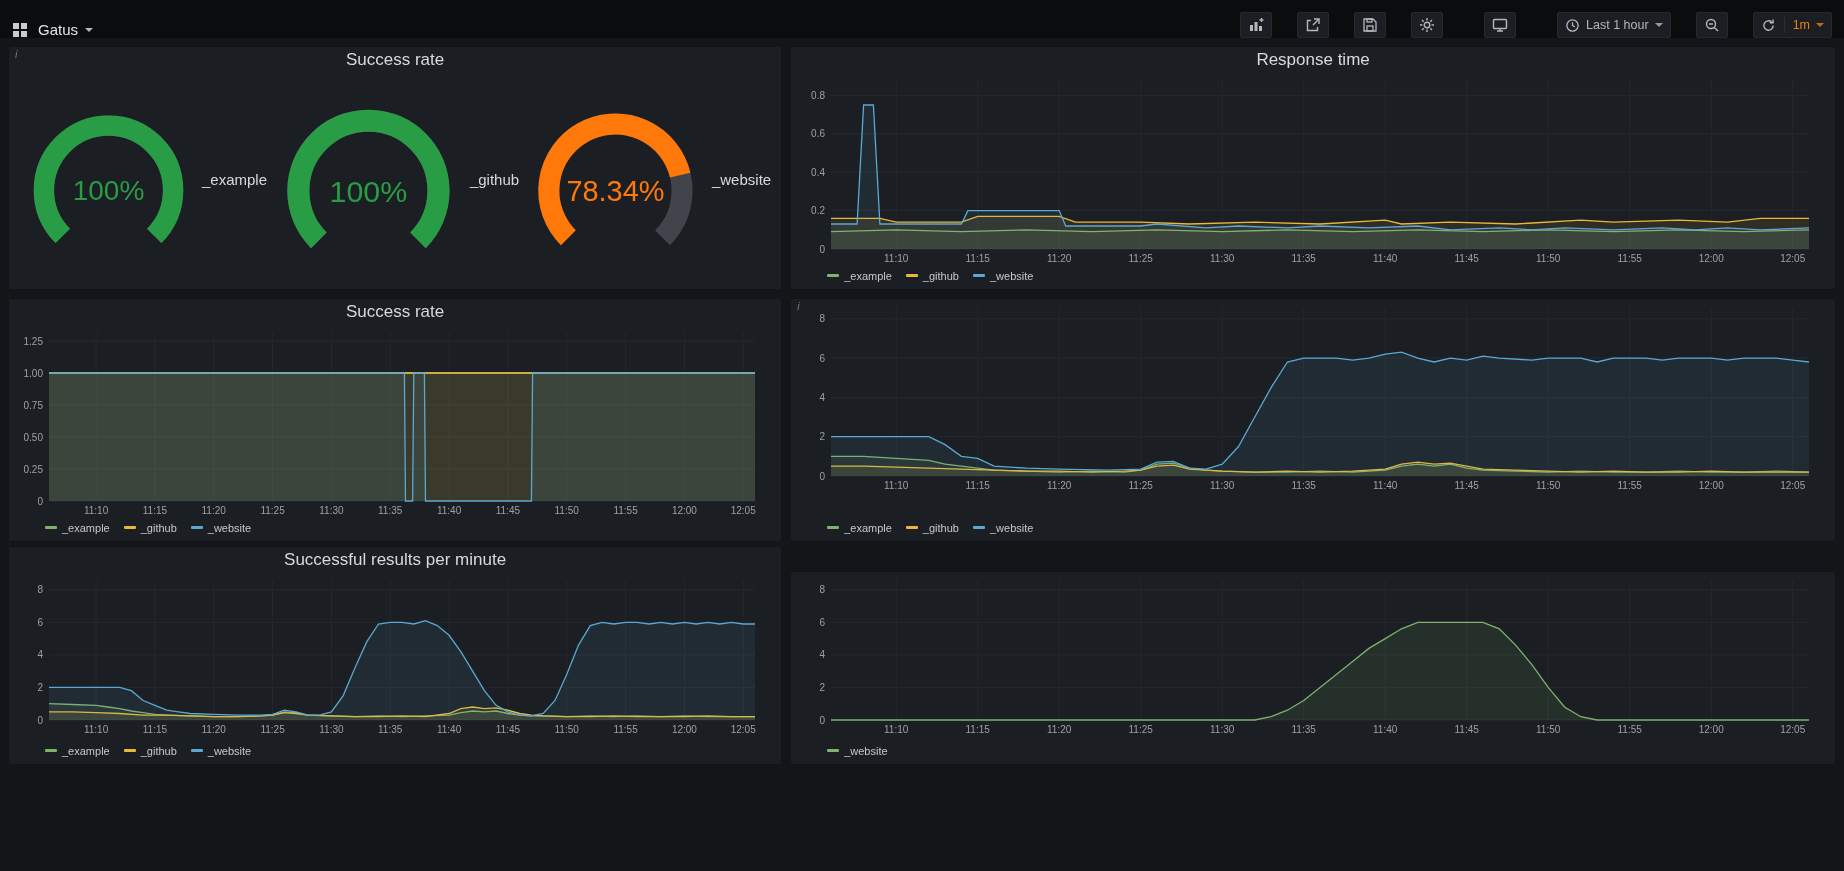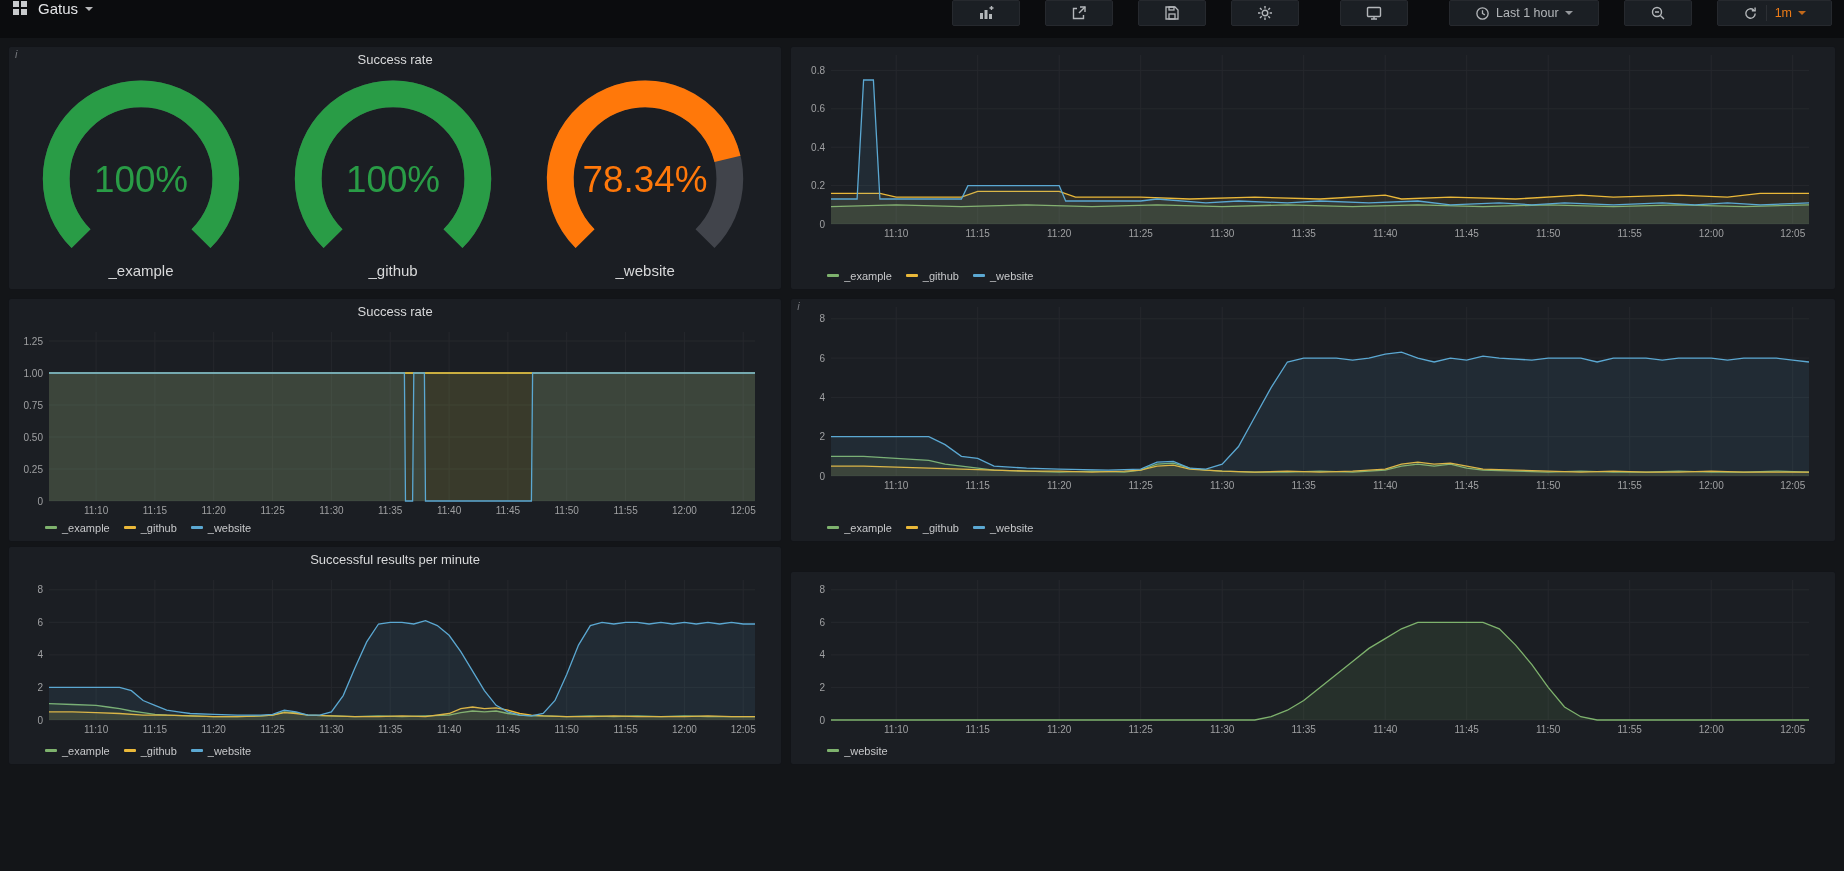--- a/index.html
+++ b/index.html
@@ -8,60 +8,60 @@
     background:#131518;
     font-family:"Liberation Sans", sans-serif;
     color:#d8d9da;
     overflow:hidden;
   }
   svg text { font-family:"Liberation Sans", sans-serif; }
 
   
   .navbar {
     height:38px; background:#0b0c0e;
-    display:flex; align-items:flex-start;
+    display:flex; align-items:flex-end;
     padding:0 12px; gap:10px;
   }
   .nav-logo { display:flex; align-items:center; cursor:pointer; }
   .nav-title {
     display:flex; align-items:center; gap:7px;
     font-size:15px; color:#e3e4e6; cursor:pointer;
   }
   .caret {
     width:0; height:0; display:inline-block;
     border-left:4px solid transparent; border-right:4px solid transparent;
     border-top:4px solid currentColor; opacity:.8;
   }
   .nav-right { margin-left:auto; display:flex; align-items:center; gap:4px; }
   .nav-btn {
     height:26px; min-width:28px;
     background:#1b1f24; border:1px solid #26292e; border-radius:2px;
     display:flex; align-items:center; justify-content:center; gap:6px;
-    padding:0 25px; color:#b4b7ba; font-size:12.5px; cursor:pointer;margin-left:21px;
+    padding:0 7px; color:#b4b7ba; font-size:12.5px; cursor:pointer;margin-left:21px;
   }
   .nav-btn svg { display:block; }
   .nav-spacer { width:12px; }
   .nav-btn .accent { color:#eb7b18; }
   .btn-divider { width:1px; height:16px; background:#2c2f34; margin:0 2px; }
 
   
   .dash { padding:8px; display:flex; flex-direction:column; gap:8px; }
   .row { display:flex; gap:8px; }
   .row-1,.row-2 { height:244px; }
   .row-3 { height:215px;align-items:flex-end; }
   .panel {
     background:#1b1e23; border:1px solid #121418; border-radius:3px;
     position:relative; display:flex; flex-direction:column; min-width:0;
   }
   .panel-left { width:42.35%; flex:none; }
   .panel-right { flex:1; }
   .panel-title {
     height:25px; flex:none;
     display:flex; align-items:center; justify-content:center;
-    font-size:13px; font-weight:500; color:#d8d9da; cursor:pointer;
+    font-size:17px; font-weight:500; color:#d8d9da; cursor:pointer;
   }
   .info-corner {
     position:absolute; top:1px; left:6px; z-index:2;
     font-size:11px; font-style:italic; color:#75787d; cursor:pointer;
   }
   .panel-body {
     flex:1; min-height:0;
     display:flex; flex-direction:column;
     padding:0 10px 2px 6px;
   }
@@ -74,21 +74,21 @@
   .legend-item {
     display:flex; align-items:center; gap:5px;
     font-size:11px; color:#c7c8ca; cursor:pointer;
   }
   .legend-swatch { width:12px; height:3px; border-radius:1px; display:inline-block; }
 
   
   .gauge-row { flex:1; min-height:0; display:flex; padding-top:4px; }
   .gauge-cell {
     flex:1; min-width:0;
-    display:flex; flex-direction:column; align-items:center;
+    display:flex; flex-direction:row; align-items:center;
   }
   .gauge-svg { flex:1; width:100%; min-height:0; }
   .gauge-label { flex:none; font-size:15px; color:#d8d9da; padding:3px 0 8px; }
 </style>
 </head>
 <body>
 
 <div class="navbar">
   <span class="nav-logo">
     <svg width="16" height="16" viewBox="0 0 16 16" fill="#c9cbcd">
@@ -199,20 +199,21 @@
                 <path d="M 56.26 145.74 A 76 76 0 1 1 163.74 145.74" fill="none" stroke="#41444b" stroke-width="24"></path>
                 <path d="M 56.26 145.74 A 76 76 0 1 1 183.91 74.28" fill="none" stroke="#ff780a" stroke-width="24"></path>
                 <text x="110" y="104" text-anchor="middle" font-size="33" font-weight="500" fill="#ff780a">78.34%</text>
               </svg>
               <div class="gauge-label">_website</div>
             </div>
           </div>
       </div>
     </div>
     <div class="panel panel-right">
+      <div class="panel-title">Response time</div>
       <div class="panel-body">
         <div class="chart"><svg width="1028" height="195">
               <line x1="34" y1="177.0" x2="1012" y2="177.0" stroke="#26282d"></line>
               <text x="28" y="180.5" text-anchor="end" font-size="10" fill="#9fa0a2">0</text>
               <line x1="34" y1="138.6" x2="1012" y2="138.6" stroke="#26282d"></line>
               <text x="28" y="142.1" text-anchor="end" font-size="10" fill="#9fa0a2">0.2</text>
               <line x1="34" y1="100.2" x2="1012" y2="100.2" stroke="#26282d"></line>
               <text x="28" y="103.7" text-anchor="end" font-size="10" fill="#9fa0a2">0.4</text>
               <line x1="34" y1="61.8" x2="1012" y2="61.8" stroke="#26282d"></line>
               <text x="28" y="65.3" text-anchor="end" font-size="10" fill="#9fa0a2">0.6</text>

